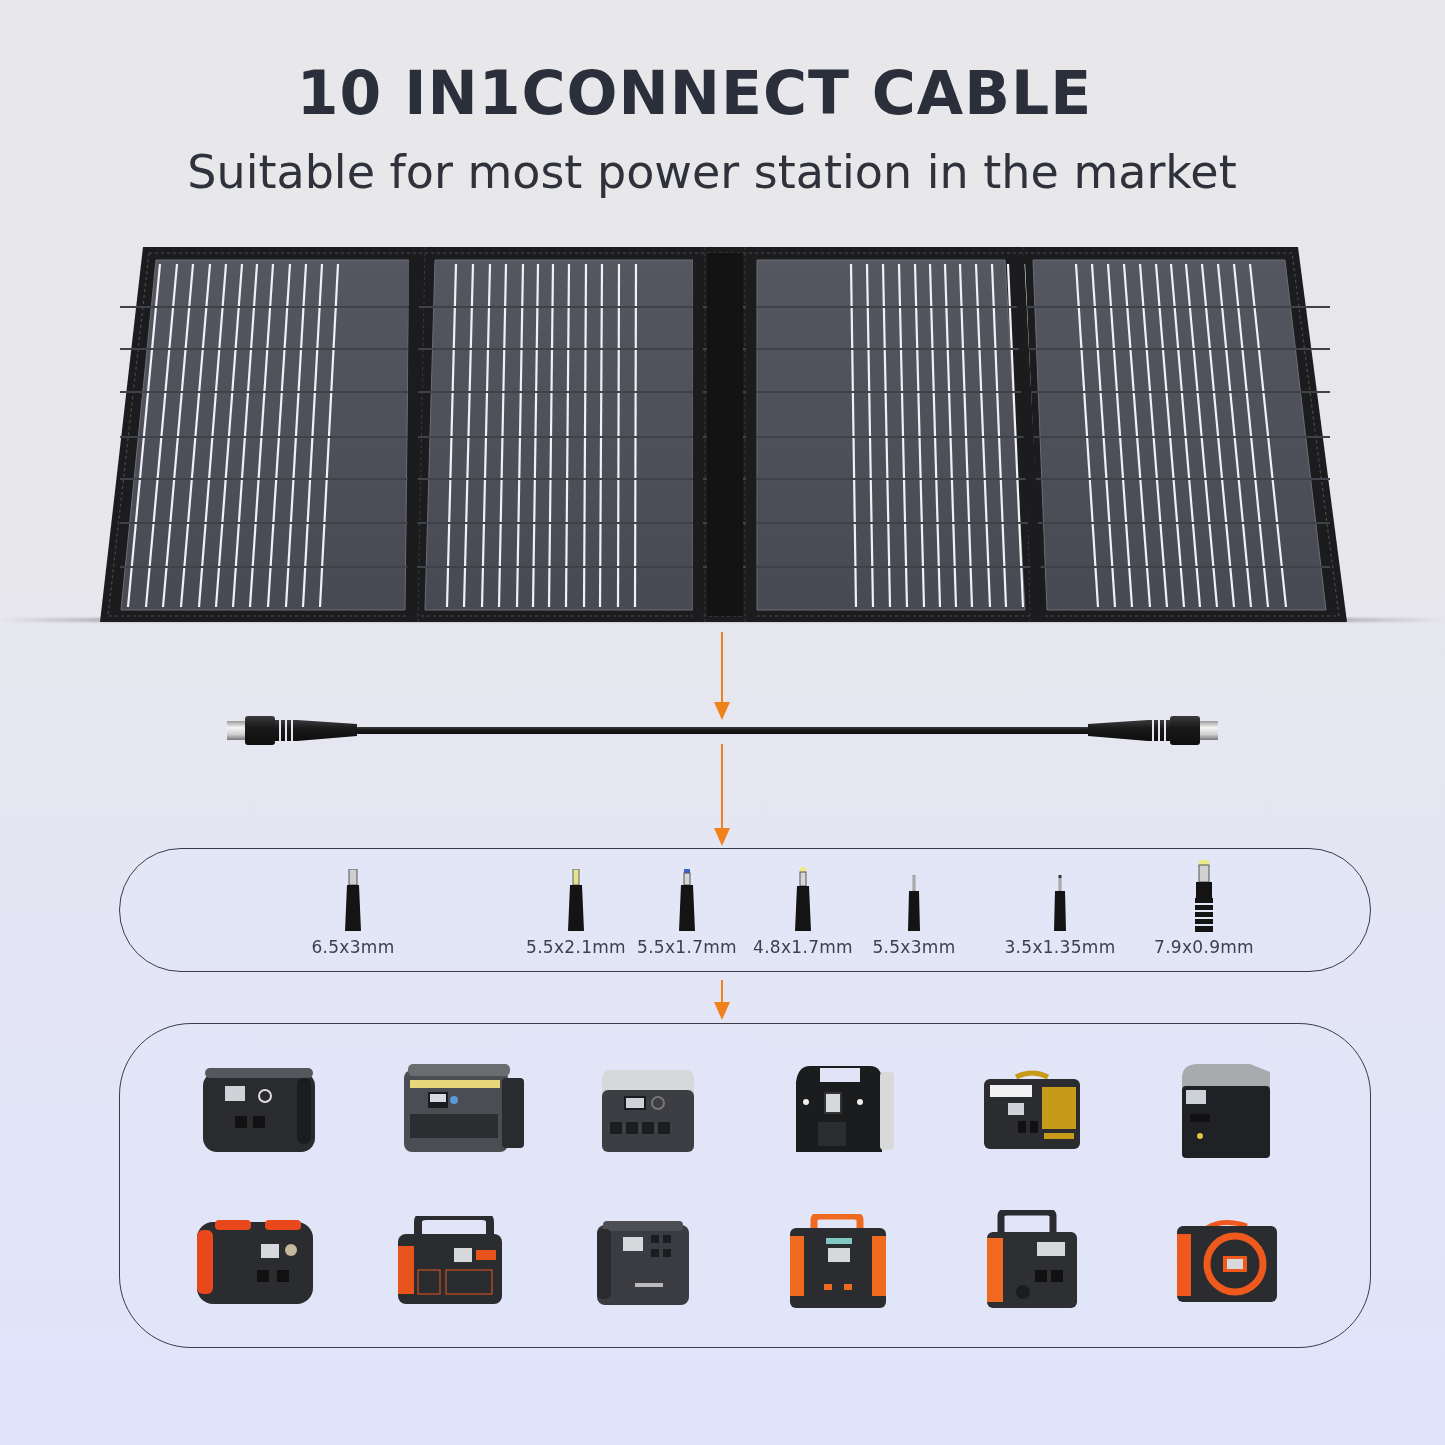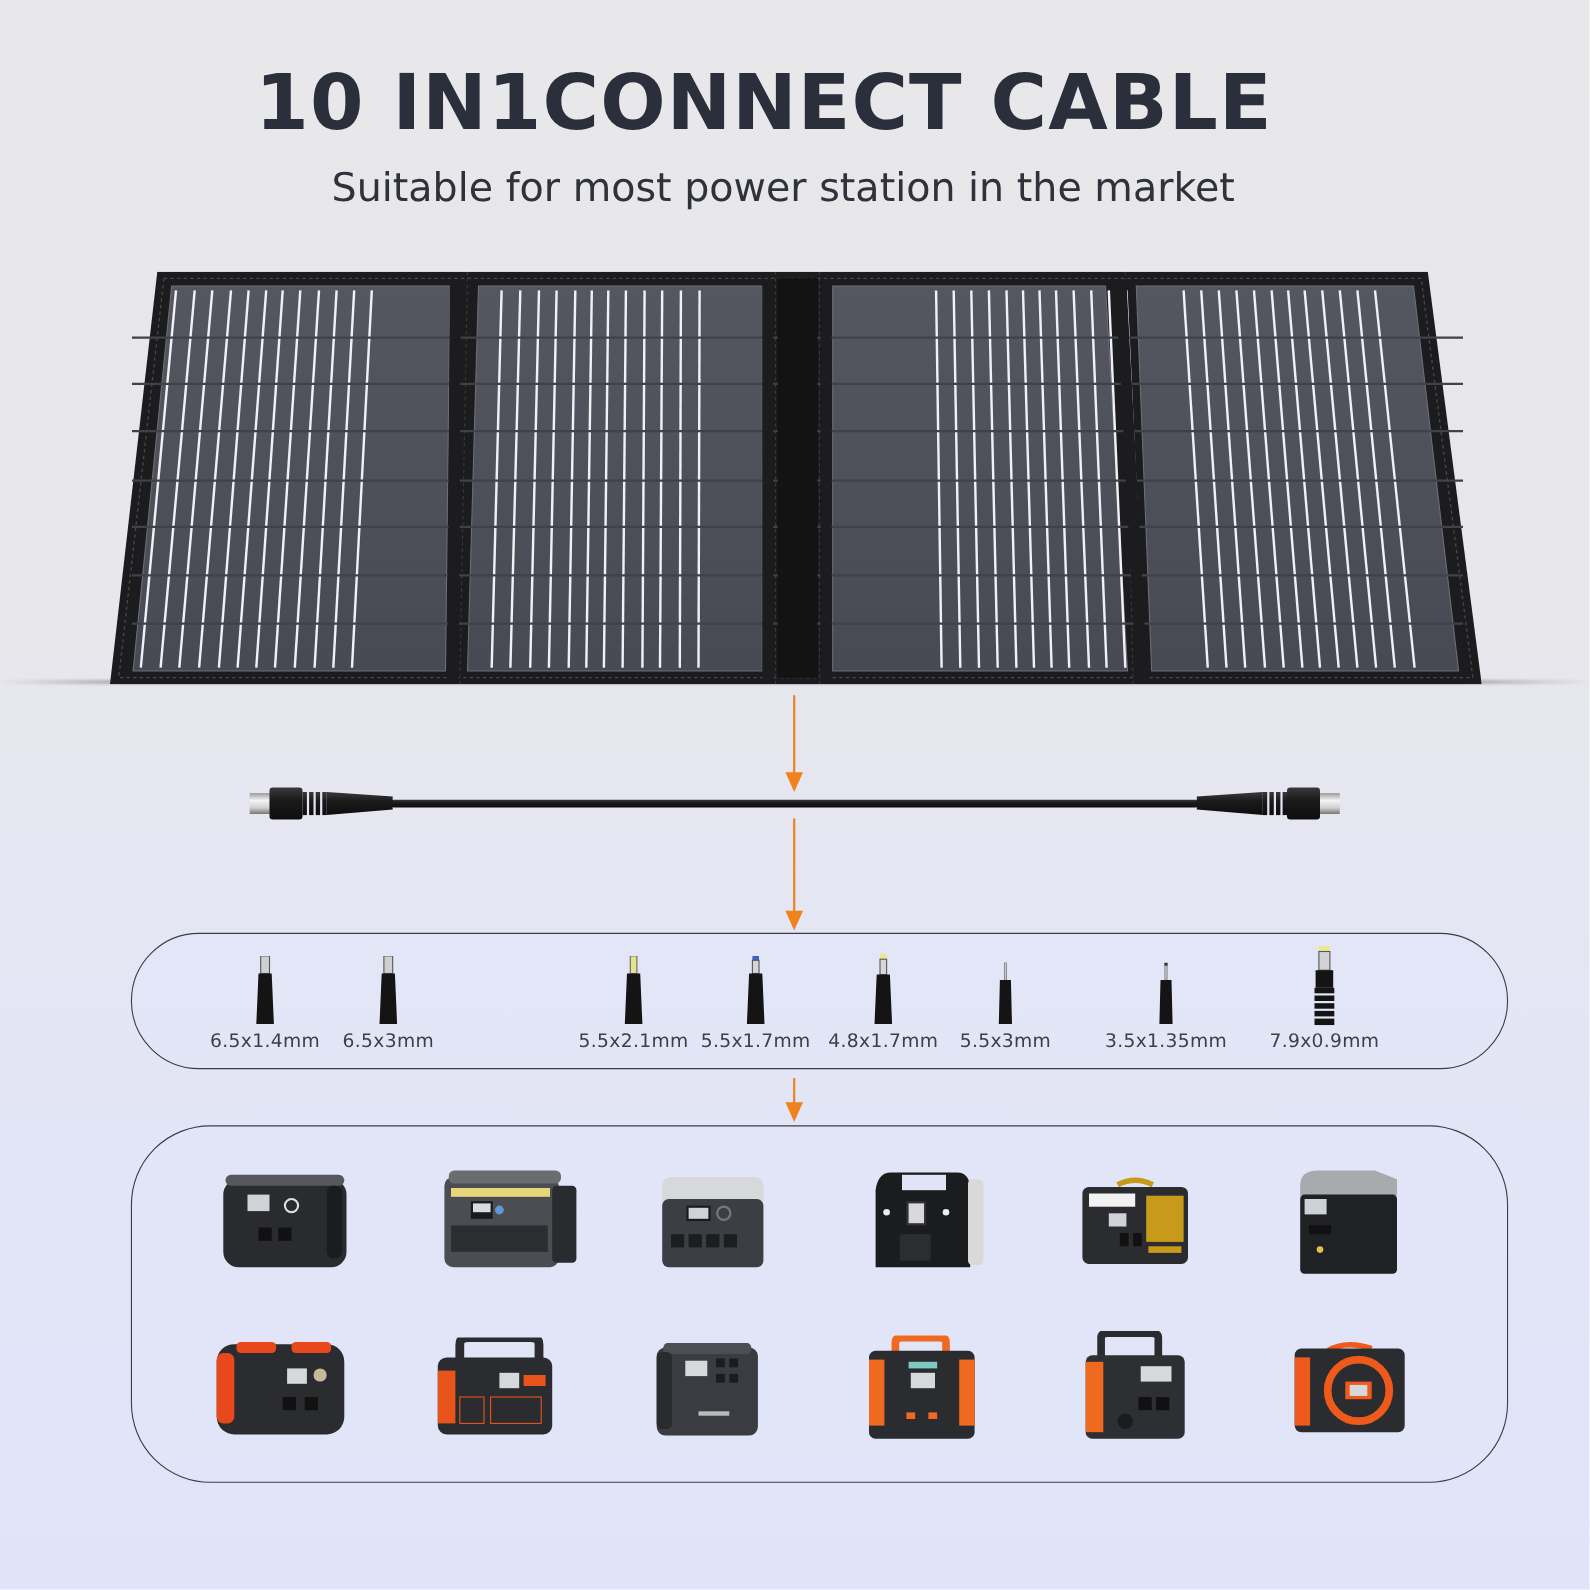--- a/index.html
+++ b/index.html
@@ -3,26 +3,26 @@
 <meta charset="utf-8">
 <style>
   html, body { margin:0; padding:0; }
   body {
     width:1445px; height:1445px; position:relative; overflow:hidden;
     background: linear-gradient(180deg, #e8e8ea 0%, #e7e7ec 40%, #e4e6f4 60%, #e0e4fb 100%);
     font-family: "DejaVu Sans", sans-serif;
   }
   .title {
     position:absolute; left:0; top:38px; width:1389px; text-align:center;
-    font-family:"DejaVu Sans", sans-serif; font-weight:bold; font-size:70px;
+    font-family:"DejaVu Sans", sans-serif; font-weight:bold; font-size:60px;
     letter-spacing:1px; color:#2b2f3b; line-height:110px;
   }
   .subtitle {
     position:absolute; left:0; top:150px; width:1424px; text-align:center;
-    font-family:"DejaVu Sans", sans-serif; font-size:36px; color:#2f323b; line-height:44px;
+    font-family:"DejaVu Sans", sans-serif; font-size:46px; color:#2f323b; line-height:44px;
   }
   .floor {
     position:absolute; left:0; top:618px; width:1445px; height:4px;
     background: linear-gradient(90deg, rgba(0,0,0,0) 0%, rgba(0,0,0,0.25) 8%, rgba(0,0,0,0.25) 92%, rgba(0,0,0,0) 100%);
     filter: blur(1px);
   }
   .panel {
     position:absolute; left:100px; top:247px; width:1247px; height:375px;
   }
   .panel svg { display:block; }
@@ -210,27 +210,20 @@
       <rect x="941" y="8" width="4" height="21"></rect>
         <rect x="935" y="8" width="4" height="21"></rect>
       <rect x="929" y="8" width="4" height="21"></rect>
         <rect x="923" y="8" width="4" height="21"></rect>
     </g>
     <path d="M923,8 L863,12 L863,24 L923,29 Z" fill="url(#blk)"></path>
   </svg>
 </div>
 
 <div class="pill tips">
-  <div class="tip" style="left:65px;">
-    <svg class="plug" style="top:20px" width="22" height="62" viewBox="0 0 22 62">
-        <rect x="7" y="0" width="8" height="16" fill="#cfcfd1" stroke="#555" stroke-width="1"></rect>
-        <path d="M5,16 L17,16 L19,62 L3,62 Z" fill="#141415"></path>
-      </svg>
-    <div class="label">6.5x1.4mm</div>
-  </div>
   <div class="tip" style="left:177px;">
     <svg class="plug" style="top:20px" width="22" height="62" viewBox="0 0 22 62">
         <rect x="7" y="0" width="8" height="16" fill="#cfcfd1" stroke="#555" stroke-width="1"></rect>
         <path d="M5,16 L17,16 L19,62 L3,62 Z" fill="#141415"></path>
       </svg>
     <div class="label">6.5x3mm</div>
   </div>
   <div class="tip" style="left:400px;">
     <svg class="plug" style="top:20px" width="22" height="62" viewBox="0 0 22 62">
         <rect x="8" y="0" width="6" height="16" fill="#e7e38a" stroke="#666" stroke-width="1"></rect>

